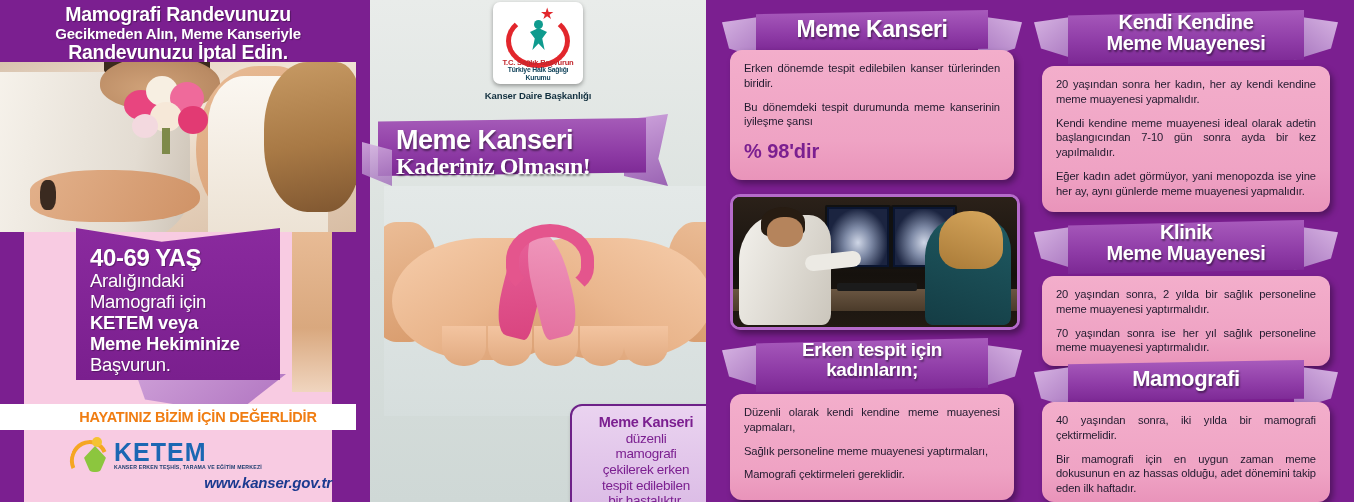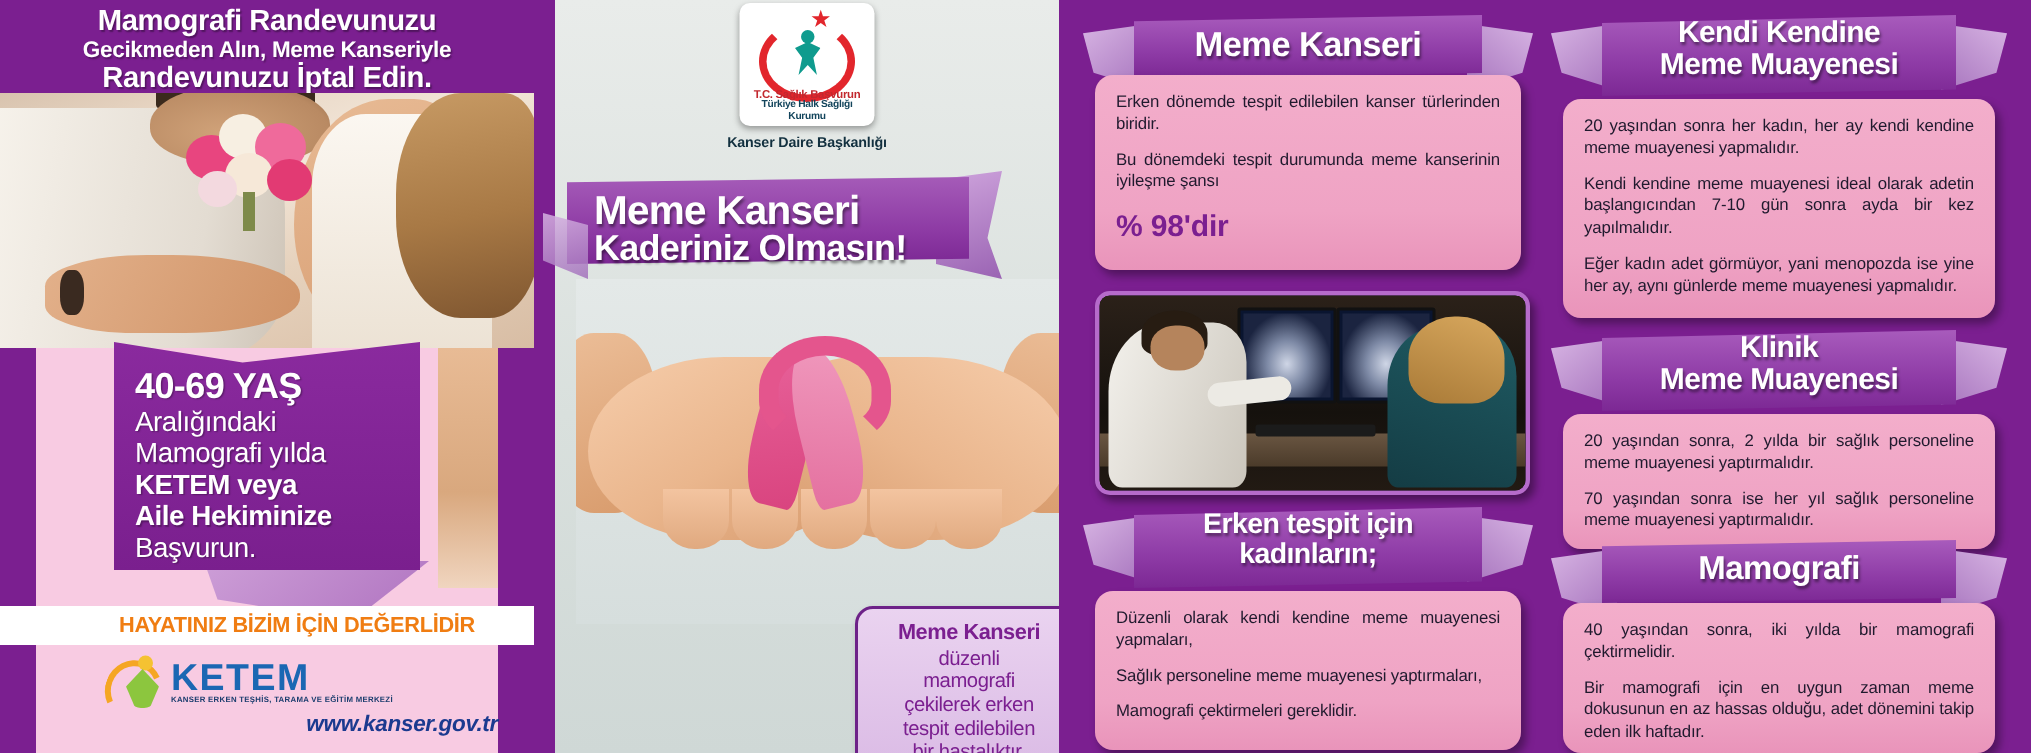--- a/index.html
+++ b/index.html
@@ -71,21 +71,21 @@
 
   .cbanner{position:absolute;left:-14px;top:112px;width:336px;height:70px;}
   .cbanner-body{position:absolute;left:22px;top:6px;width:268px;height:58px;background:linear-gradient(180deg,#a55bb8,#8d3aa4 62%,#7c2894);
      clip-path:polygon(0 6%, 100% 0, 100% 94%, 0 100%);box-shadow:2px 3px 5px rgba(0,0,0,.25);}
   .cbanner-fold{position:absolute;left:268px;top:2px;width:44px;height:72px;background:linear-gradient(160deg,#cfa5dd,#9a63b3);
      clip-path:polygon(0 8%, 100% 0, 78% 62%, 100% 100%, 0 86%);}
   .cbanner-fold2{position:absolute;left:6px;top:30px;width:30px;height:44px;background:linear-gradient(160deg,#d7b3e2,#a271bb);
      clip-path:polygon(0 0,100% 18%,100% 100%,0 72%);opacity:.85;}
   .cbanner-txt{position:absolute;left:40px;top:14px;width:250px;color:#fff;line-height:1.04;text-shadow:1px 2px 2px rgba(0,0,0,.45);}
   .cbanner-txt .b1{font-size:27px;font-weight:bold;letter-spacing:-.5px;}
-  .cbanner-txt .b2{font-size:24px;font-weight:bold;letter-spacing:-.5px;}
+  .cbanner-txt .b2{font-size:24px;font-weight:bold;letter-spacing:-.5px;font-family:Liberation Serif, serif;}
 
   .hands{position:absolute;left:14px;top:186px;width:336px;height:230px;overflow:hidden;}
   .hd-bg{position:absolute;inset:0;background:linear-gradient(180deg,#e4e9e8,#d6dedd);}
   .hd-palmL{position:absolute;left:8px;top:52px;width:176px;height:122px;background:linear-gradient(150deg,#f6cdab,#eab68d 55%,#d79b6e);border-radius:62% 26% 48% 58%;}
   .hd-palmR{position:absolute;left:146px;top:52px;width:182px;height:122px;background:linear-gradient(210deg,#f6cdab,#eab68d 55%,#d79b6e);border-radius:26% 62% 58% 48%;}
   .hd-fing{position:absolute;top:140px;width:44px;height:40px;background:linear-gradient(180deg,#f3c4a0,#e0a97f);border-radius:0 0 48% 48%;}
   .hd-wL{position:absolute;left:-16px;top:36px;width:70px;height:120px;background:linear-gradient(160deg,#ecbe98,#d89b6c);border-radius:40%;}
   .hd-wR{position:absolute;right:-16px;top:36px;width:70px;height:120px;background:linear-gradient(200deg,#ecbe98,#d89b6c);border-radius:40%;}
   .rb-l{position:absolute;left:120px;top:44px;width:38px;height:108px;background:linear-gradient(160deg,#e8629a,#d9447f);transform:rotate(14deg);border-radius:48% 48% 12% 40%;}
   .rb-r{position:absolute;left:148px;top:44px;width:38px;height:108px;background:linear-gradient(200deg,#f099bd,#e4709f);transform:rotate(-14deg);border-radius:48% 48% 40% 12%;}
@@ -193,23 +193,23 @@
       <div class="left-pink-r"></div>
       <div class="left-pink-photo-r"></div>
     </div>
 
     <div class="ribbon">
       <div class="ribbon-tail"></div>
       <div class="ribbon-body"></div>
       <div class="ribbon-txt">
         <div class="r1">40-69 YAŞ</div>
         <div class="r2">Aralığındaki</div>
-        <div class="r4">Mamografi yılda</div>
+        <div class="r4">Mamografi için</div>
         <div class="r5">KETEM veya</div>
-        <div class="r6">Aile Hekiminize</div>
+        <div class="r6">Meme Hekiminize</div>
         <div class="r7">Başvurun.</div>
       </div>
     </div>
 
     <div class="slogan-bar">
       <span>HAYATINIZ BİZİM İÇİN DEĞERLİDİR</span>
     </div>
 
     <div class="ketem-zone">
       <div class="ketem-logo">

